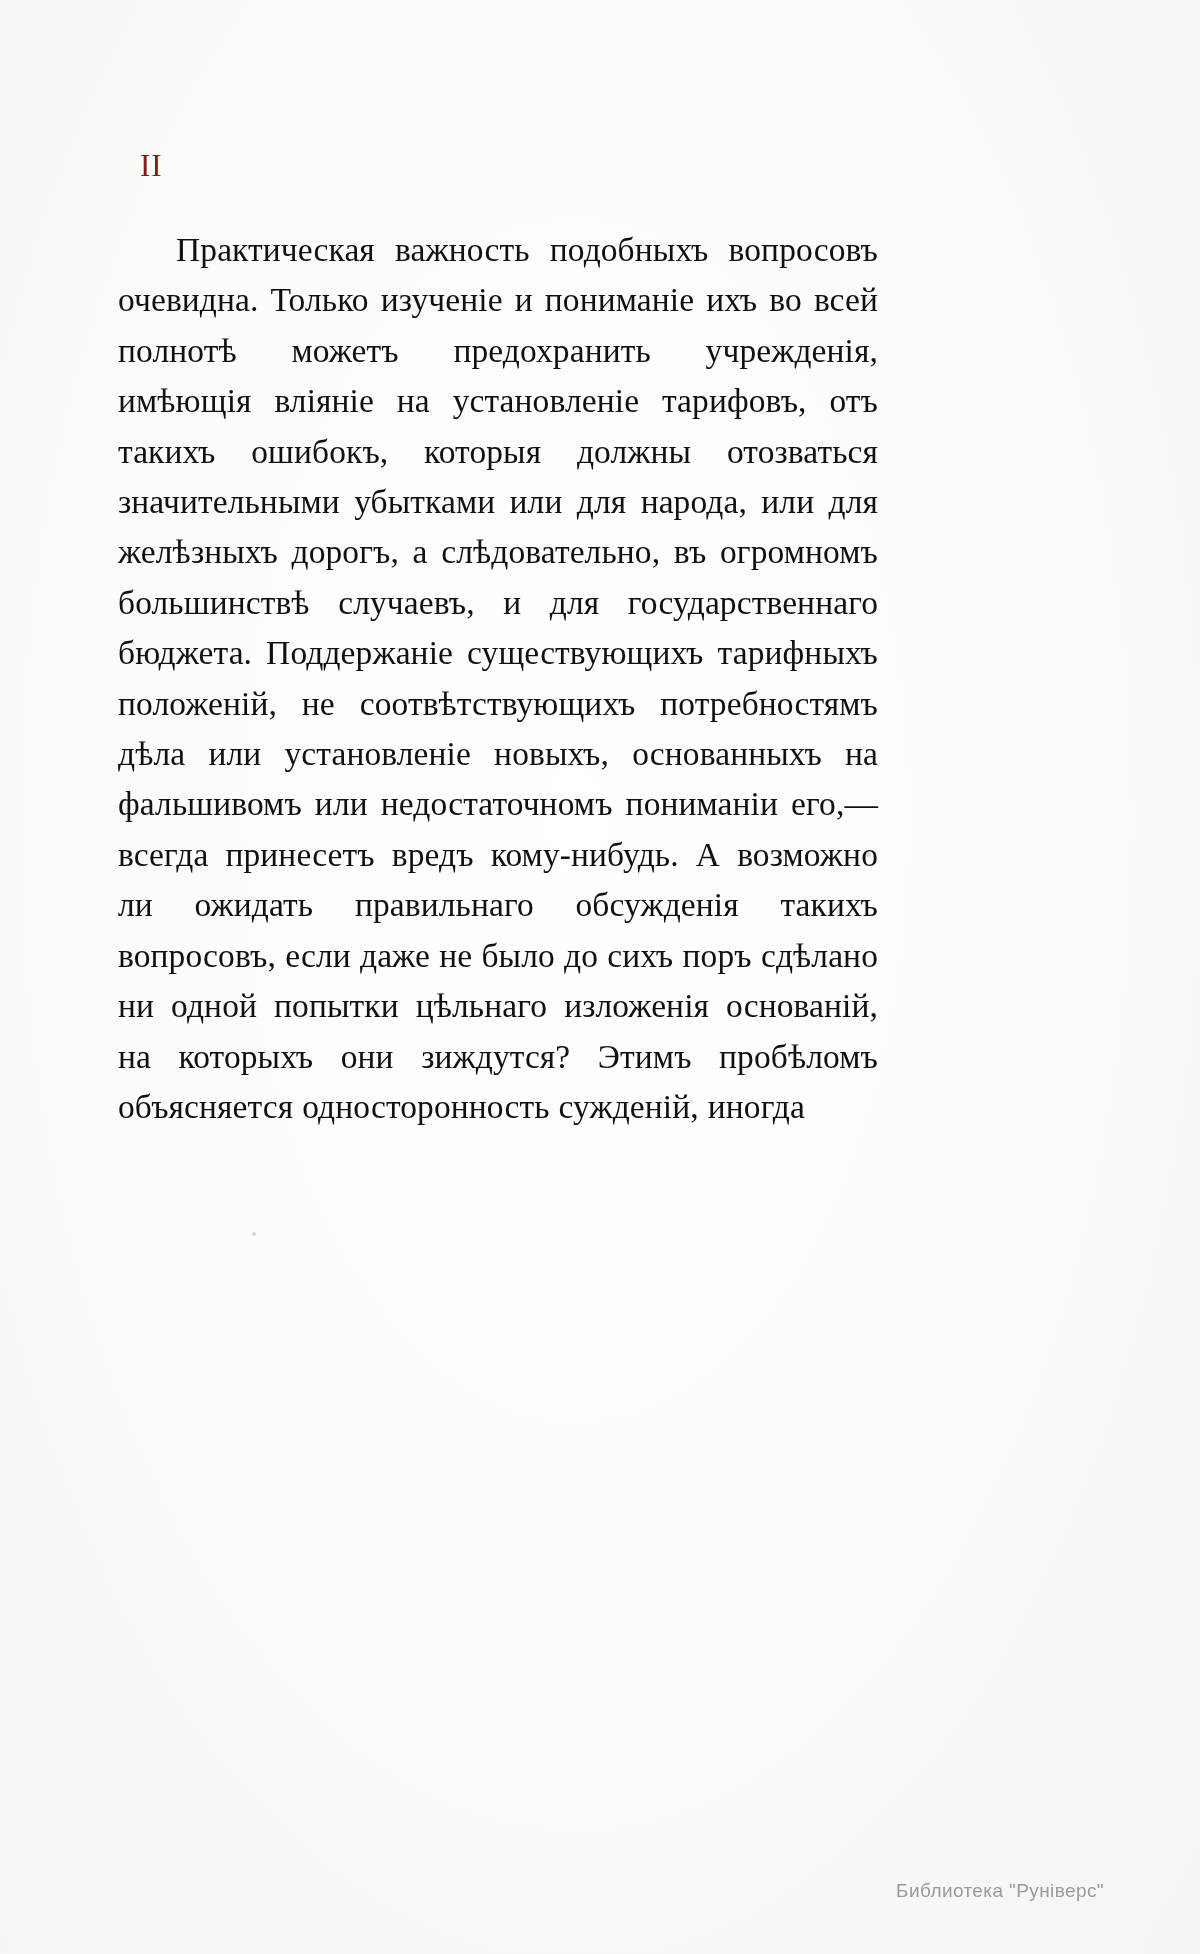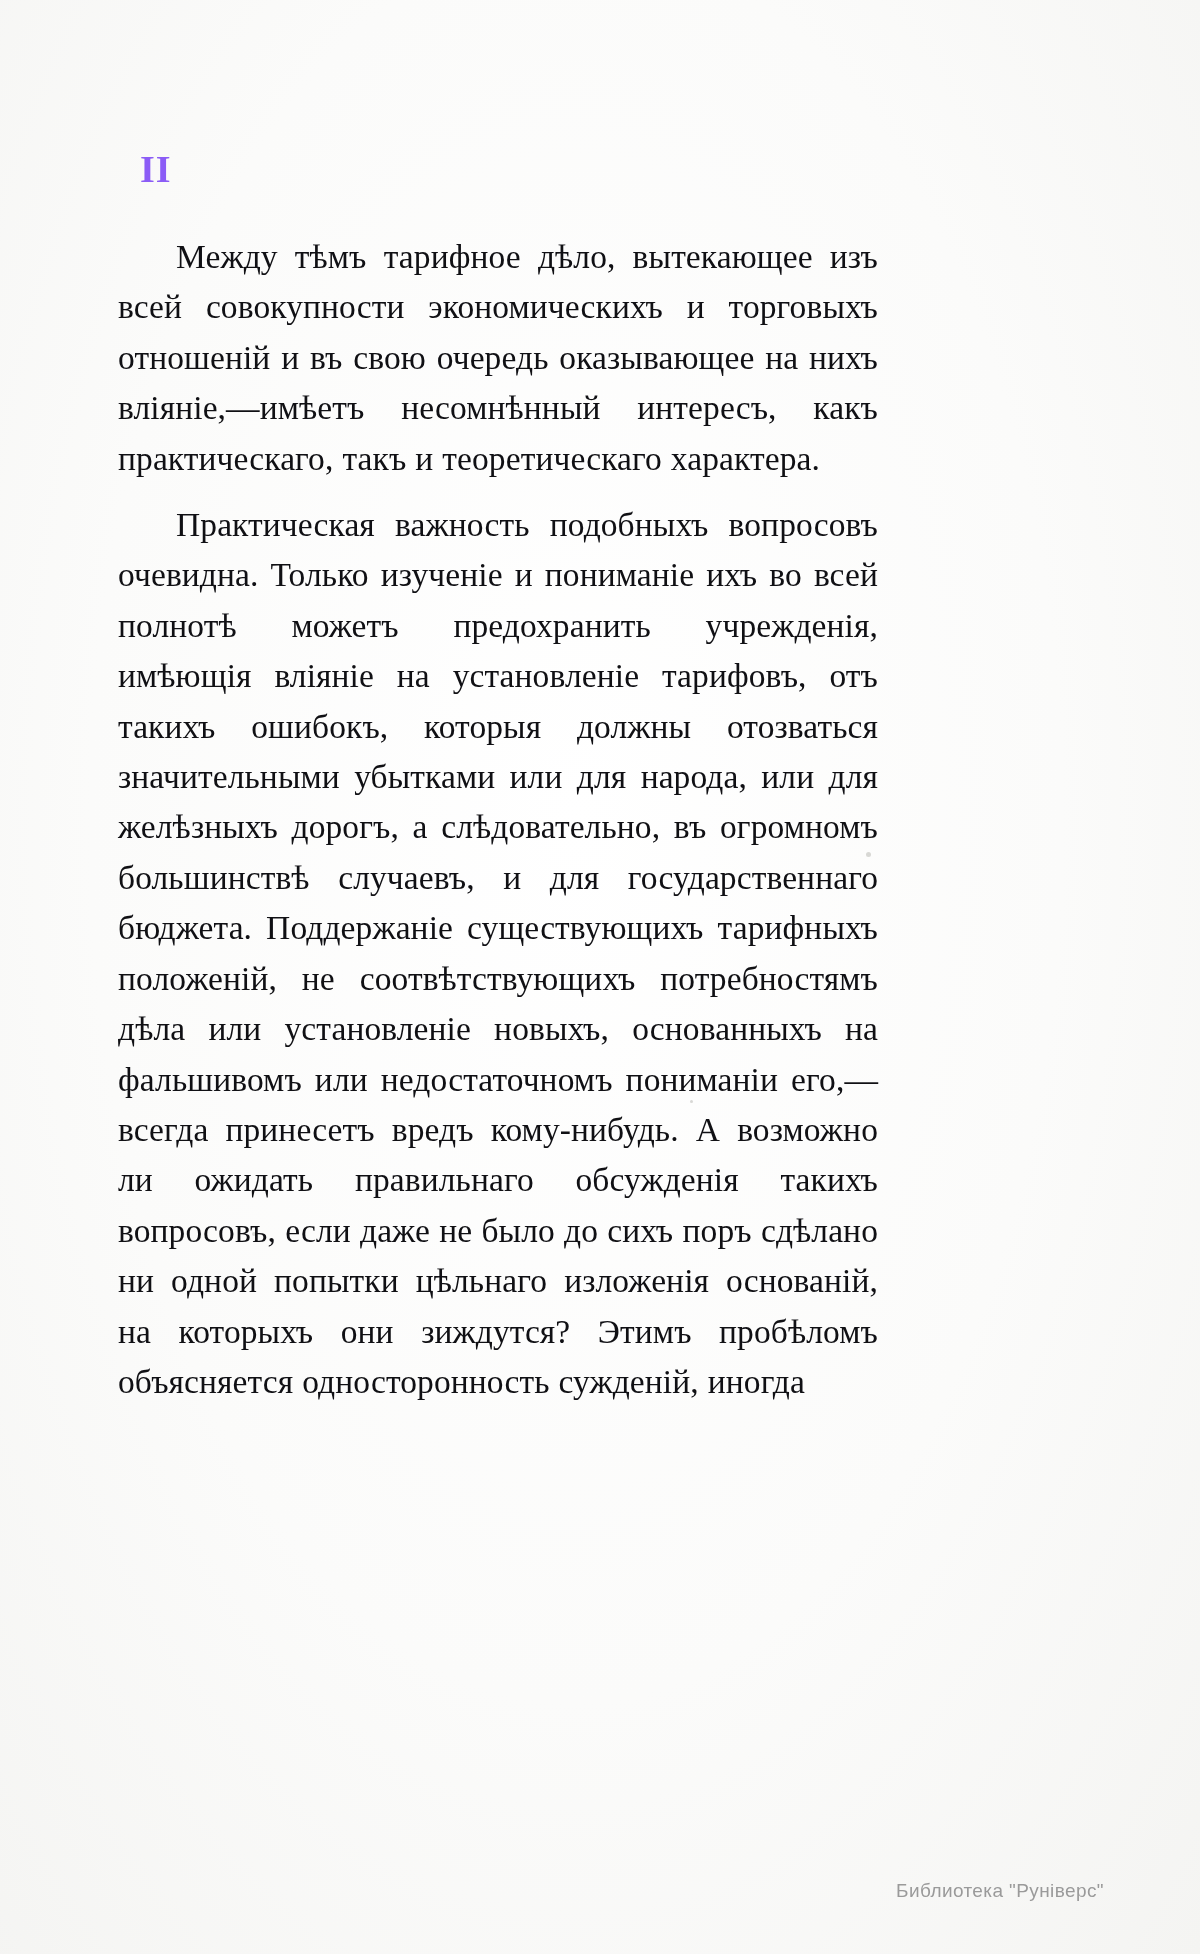--- a/index.html
+++ b/index.html
@@ -37,26 +37,25 @@
 
   .content {
     position: absolute;
     left: 118px;
     top: 150px;
     width: 760px;
     z-index: 2;
   }
 
   .page-number {
-    font-size: 38px;
+    font-size: 31px;
     letter-spacing: 1px;
     line-height: 1;
     margin: 0 0 44px 22px;
-    color: #8b5cf6;
-    font-weight: bold;
+    color: #7f1d1d;
   }
 
   .body-text {
     font-size: 33.5px;
     line-height: 50.4px;
     text-align: justify;
     text-justify: inter-word;
     color: #101014;
     margin: 0;
     letter-spacing: 0.1px;
@@ -102,21 +101,20 @@
 <div class="page">
 
   <span class="speck" style="left:866px;top:852px;width:5px;height:5px;"></span>
   <span class="speck" style="left:252px;top:1232px;width:4px;height:4px;"></span>
   <span class="speck" style="left:690px;top:1100px;width:3px;height:3px;"></span>
 
   <div class="content">
 
     <div class="page-number">II</div>
 
-    <p class="body-text"><span class="indent"></span><span>Между тѣмъ тарифное дѣло, вытекающее изъ всей совокупности экономическихъ и торговыхъ отношеній и въ свою очередь оказывающее на нихъ вліяніе,—имѣетъ несомнѣнный интересъ, какъ практическаго, такъ и теоретическаго характера.</span></p>
 
     <p class="body-text"><span class="indent"></span><span>Практическая важность подобныхъ вопросовъ очевидна. Только изученіе и пониманіе ихъ во всей полнотѣ можетъ предохранить учрежденія, имѣющія вліяніе на установленіе тарифовъ, отъ такихъ ошибокъ, которыя должны отозваться значительными убытками или для народа, или для желѣзныхъ дорогъ, а слѣдовательно, въ огромномъ большинствѣ случаевъ, и для государственнаго бюджета. Поддержаніе существующихъ тарифныхъ положеній, не соотвѣтствующихъ потребностямъ дѣла или установленіе новыхъ, основанныхъ на фальшивомъ или недостаточномъ пониманіи его,—всегда принесетъ вредъ кому-нибудь. А возможно ли ожидать правильнаго обсужденія такихъ вопросовъ, если даже не было до сихъ поръ сдѣлано ни одной попытки цѣльнаго изложенія основаній, на которыхъ они зиждутся? Этимъ пробѣломъ объясняется односторонность сужденій, иногда</span></p>
 
   </div>
 
   <div class="watermark">Библиотека "Рунiверс"</div>
 
 </div>
 
 </body></html>

